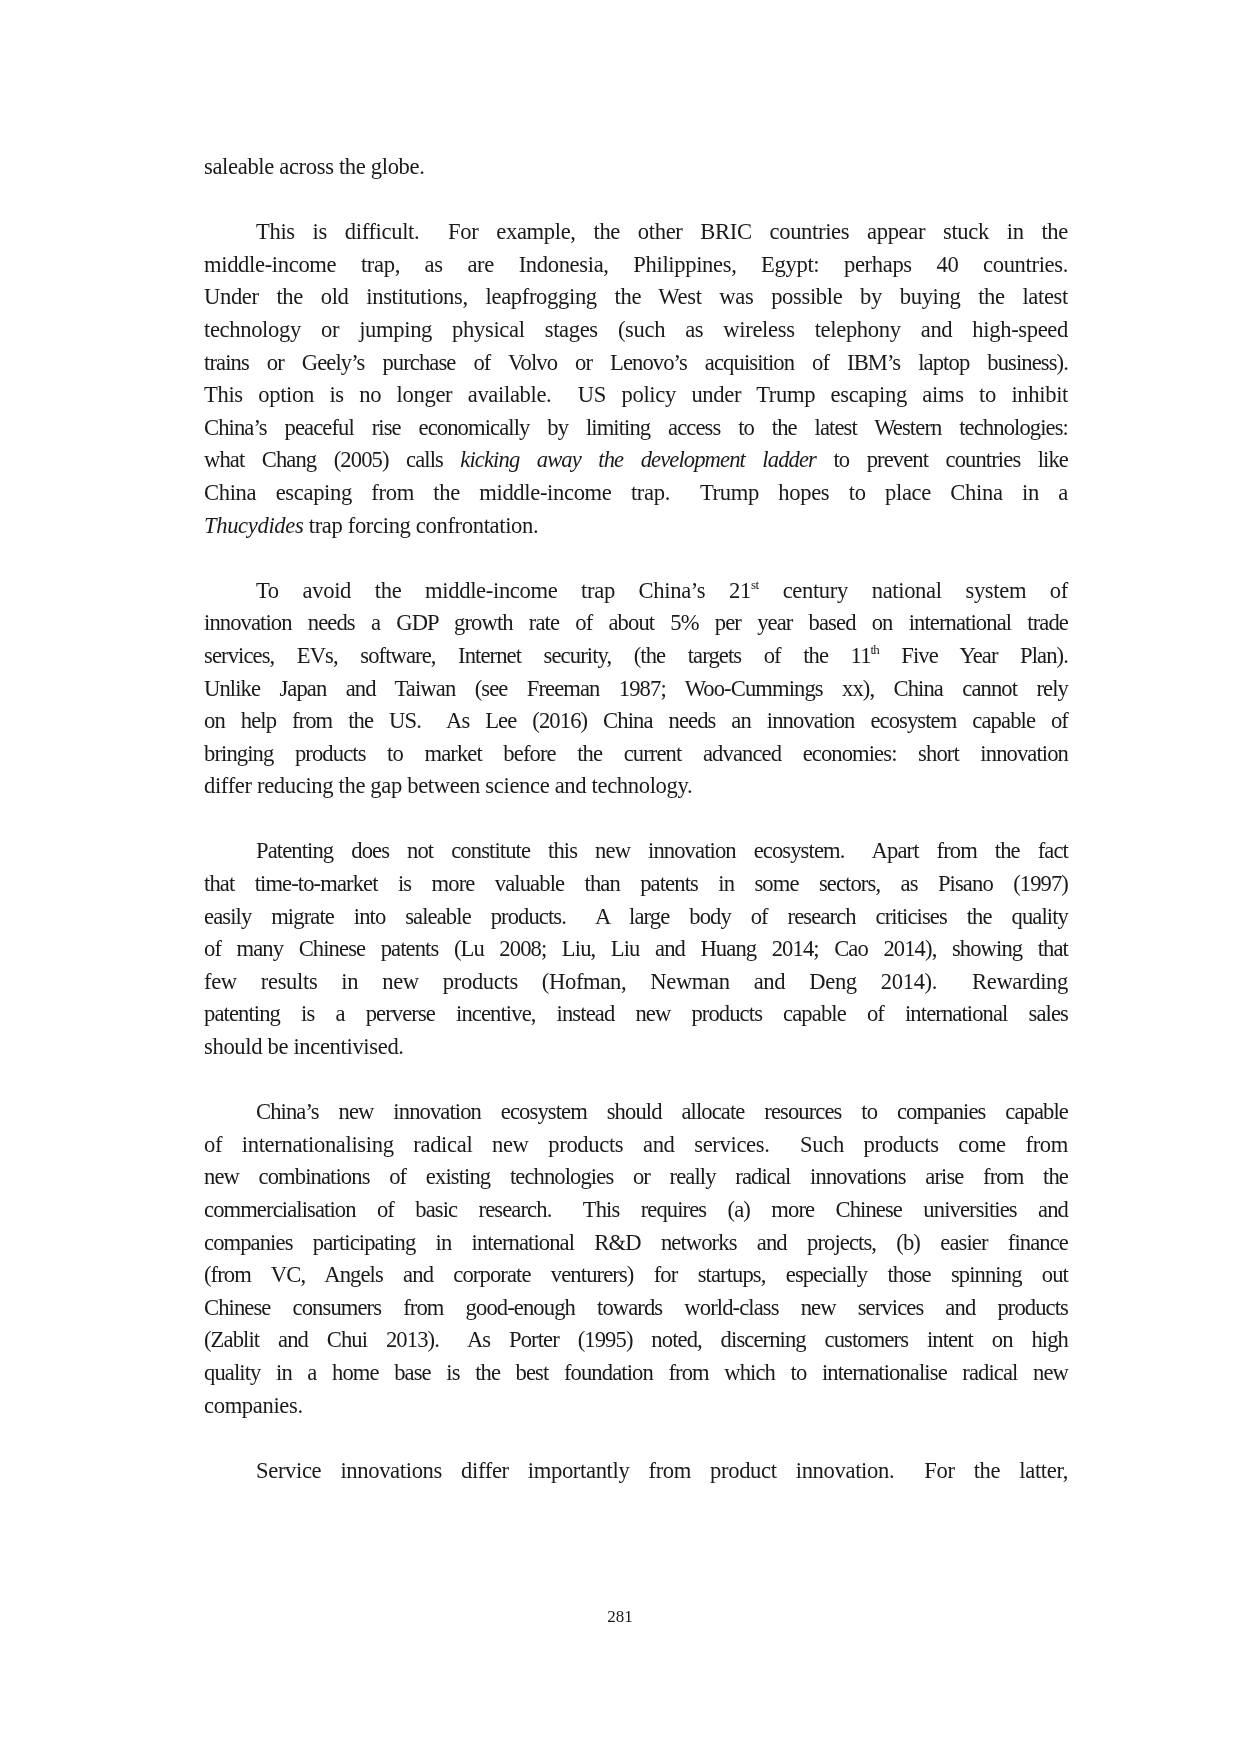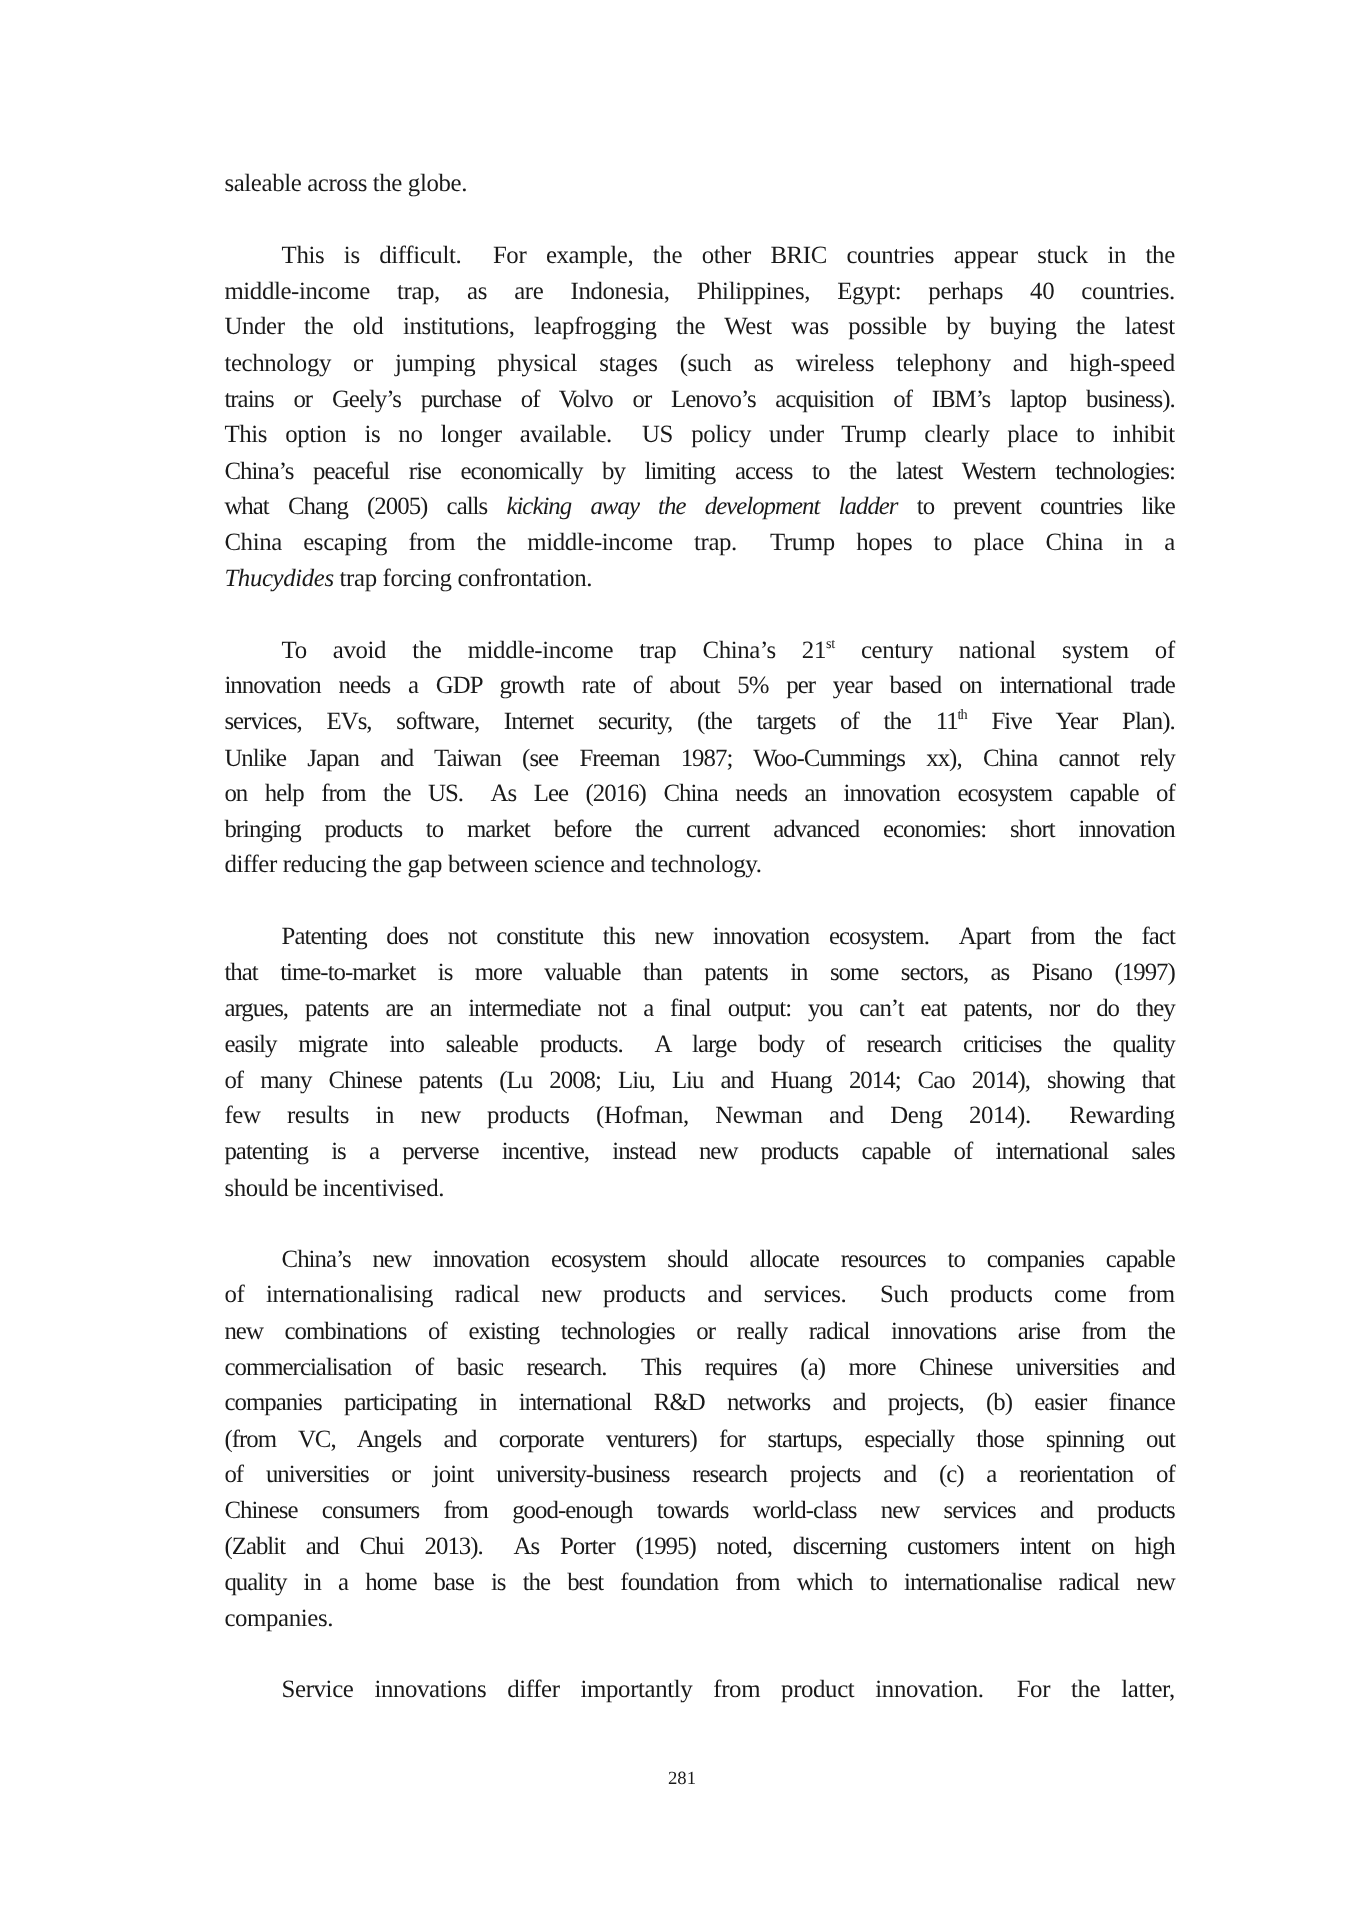--- a/index.html
+++ b/index.html
@@ -68,53 +68,51 @@
 <div class="page" id="doc-body">
     <div class="para">
       <span class="line last">saleable across the globe.</span>
     </div>
     <div class="para">
       <span class="line indent">This is difficult.  For example, the other BRIC countries appear stuck in the</span>
       <span class="line">middle-income trap, as are Indonesia, Philippines, Egypt: perhaps 40 countries.</span>
       <span class="line">Under the old institutions, leapfrogging the West was possible by buying the latest</span>
       <span class="line">technology or jumping physical stages (such as wireless telephony and high-speed</span>
       <span class="line narrow">trains or Geely’s purchase of Volvo or Lenovo’s acquisition of IBM’s laptop business).</span>
-      <span class="line">This option is no longer available.  US policy under Trump clearly place to inhibit</span>
+      <span class="line">This option is no longer available.  US policy under Trump escaping aims to inhibit</span>
       <span class="line narrow">China’s peaceful rise economically by limiting access to the latest Western technologies:</span>
       <span class="line narrow">what Chang (2005) calls <em>kicking away the development ladder</em> to prevent countries like</span>
       <span class="line">China escaping from the middle-income trap.  Trump hopes to place China in a</span>
       <span class="line last"><em>Thucydides</em> trap forcing confrontation.</span>
     </div>
     <div class="para">
       <span class="line indent">To avoid the middle-income trap China’s 21<sup>st</sup> century national system of</span>
       <span class="line narrow">innovation needs a GDP growth rate of about 5% per year based on international trade</span>
       <span class="line narrow">services, EVs, software, Internet security, (the targets of the 11<sup>th</sup> Five Year Plan).</span>
       <span class="line narrow">Unlike Japan and Taiwan (see Freeman 1987; Woo-Cummings xx), China cannot rely</span>
       <span class="line narrow">on help from the US.  As Lee (2016) China needs an innovation ecosystem capable of</span>
       <span class="line narrow">bringing products to market before the current advanced economies: short innovation</span>
       <span class="line last">differ reducing the gap between science and technology.</span>
     </div>
     <div class="para">
       <span class="line indent narrow">Patenting does not constitute this new innovation ecosystem.  Apart from the fact</span>
       <span class="line narrow">that time-to-market is more valuable than patents in some sectors, as Pisano (1997)</span>
-      <span class="line narrow">argues, patents are an intermediate not a final output: you can’t eat patents, nor do they</span>
       <span class="line narrow">easily migrate into saleable products.  A large body of research criticises the quality</span>
       <span class="line narrow">of many Chinese patents (Lu 2008; Liu, Liu and Huang 2014; Cao 2014), showing that</span>
       <span class="line">few results in new products (Hofman, Newman and Deng 2014).  Rewarding</span>
       <span class="line narrow">patenting is a perverse incentive, instead new products capable of international sales</span>
       <span class="line last">should be incentivised.</span>
     </div>
     <div class="para">
       <span class="line indent narrow">China’s new innovation ecosystem should allocate resources to companies capable</span>
       <span class="line">of internationalising radical new products and services.  Such products come from</span>
       <span class="line narrow">new combinations of existing technologies or really radical innovations arise from the</span>
       <span class="line narrow">commercialisation of basic research.  This requires (a) more Chinese universities and</span>
       <span class="line narrow">companies participating in international R&amp;D networks and projects, (b) easier finance</span>
       <span class="line narrow">(from VC, Angels and corporate venturers) for startups, especially those spinning out</span>
-      <span class="line narrow">of universities or joint university-business research projects and (c) a reorientation of</span>
       <span class="line narrow">Chinese consumers from good-enough towards world-class new services and products</span>
       <span class="line narrow">(Zablit and Chui 2013).  As Porter (1995) noted, discerning customers intent on high</span>
       <span class="line narrow">quality in a home base is the best foundation from which to internationalise radical new</span>
       <span class="line last">companies.</span>
     </div>
     <div class="para">
       <span class="line indent" style="text-align-last: justify;">Service innovations differ importantly from product innovation.  For the latter,</span>
     </div>
   </div>
 

